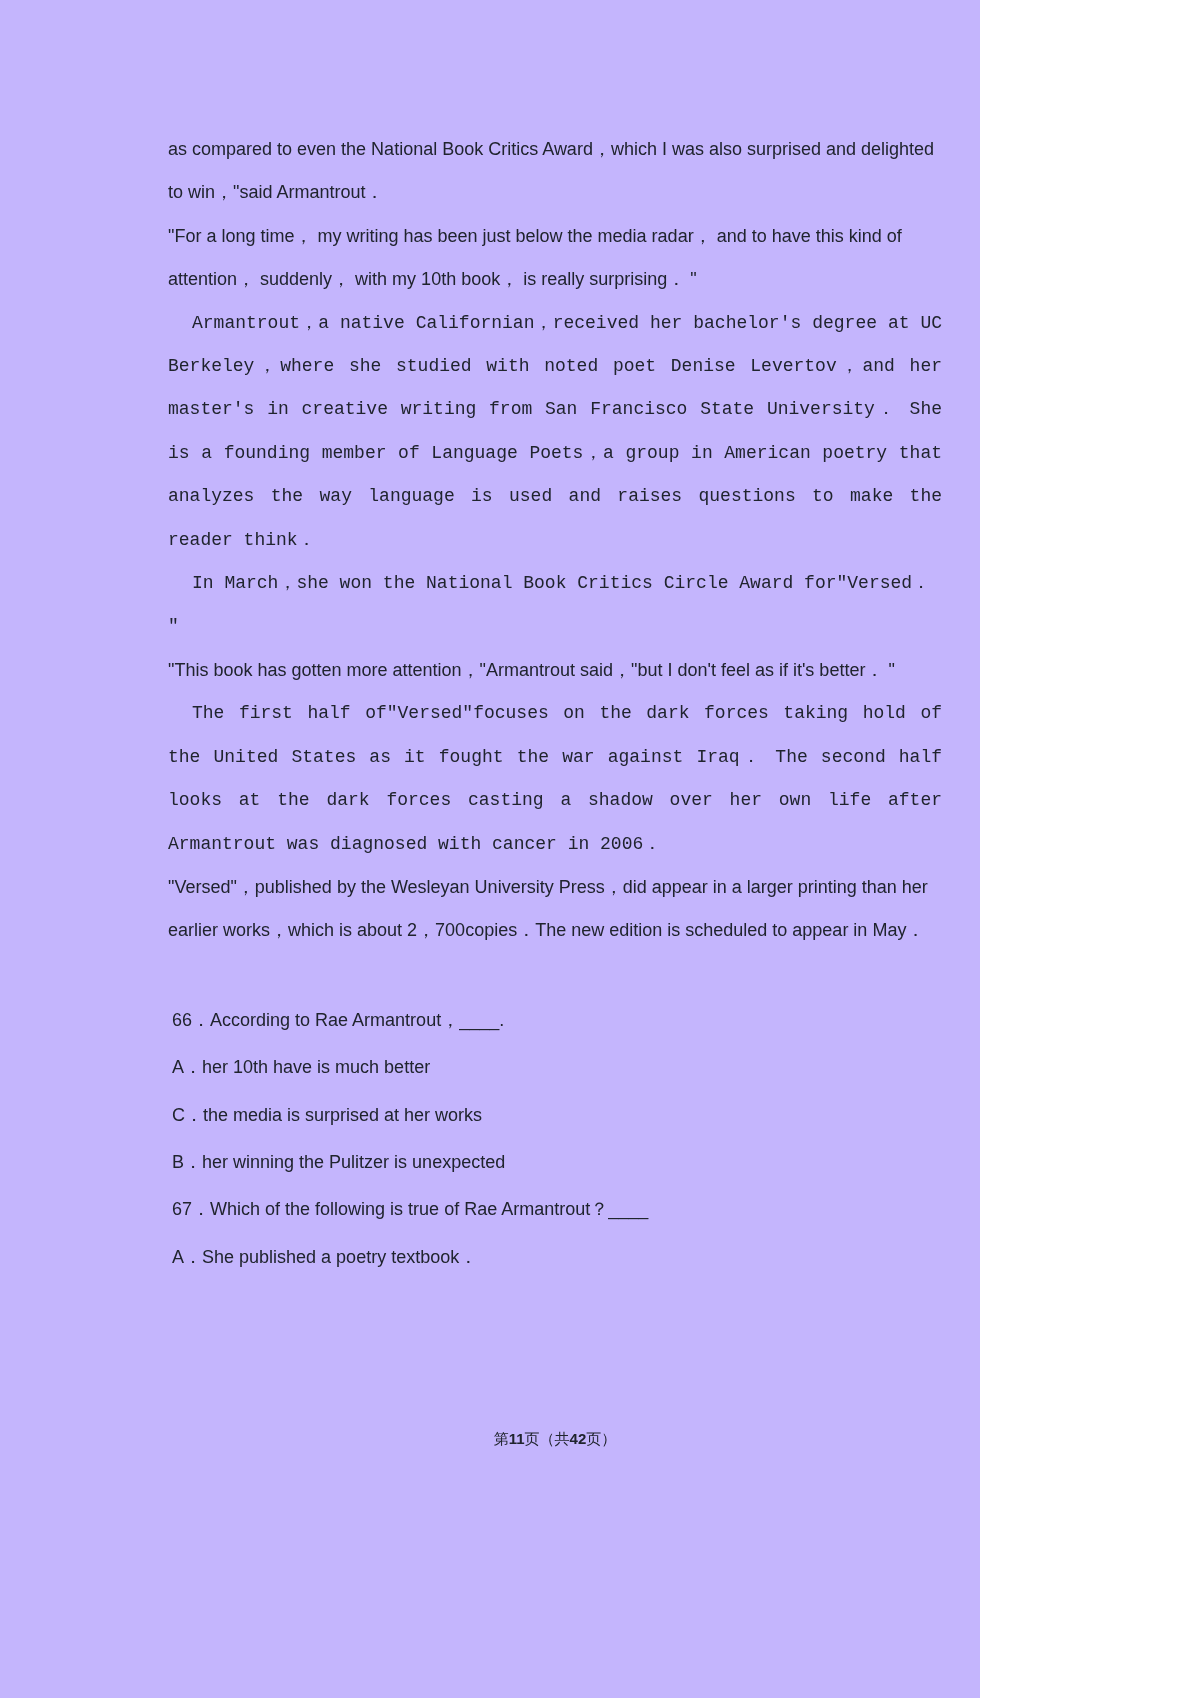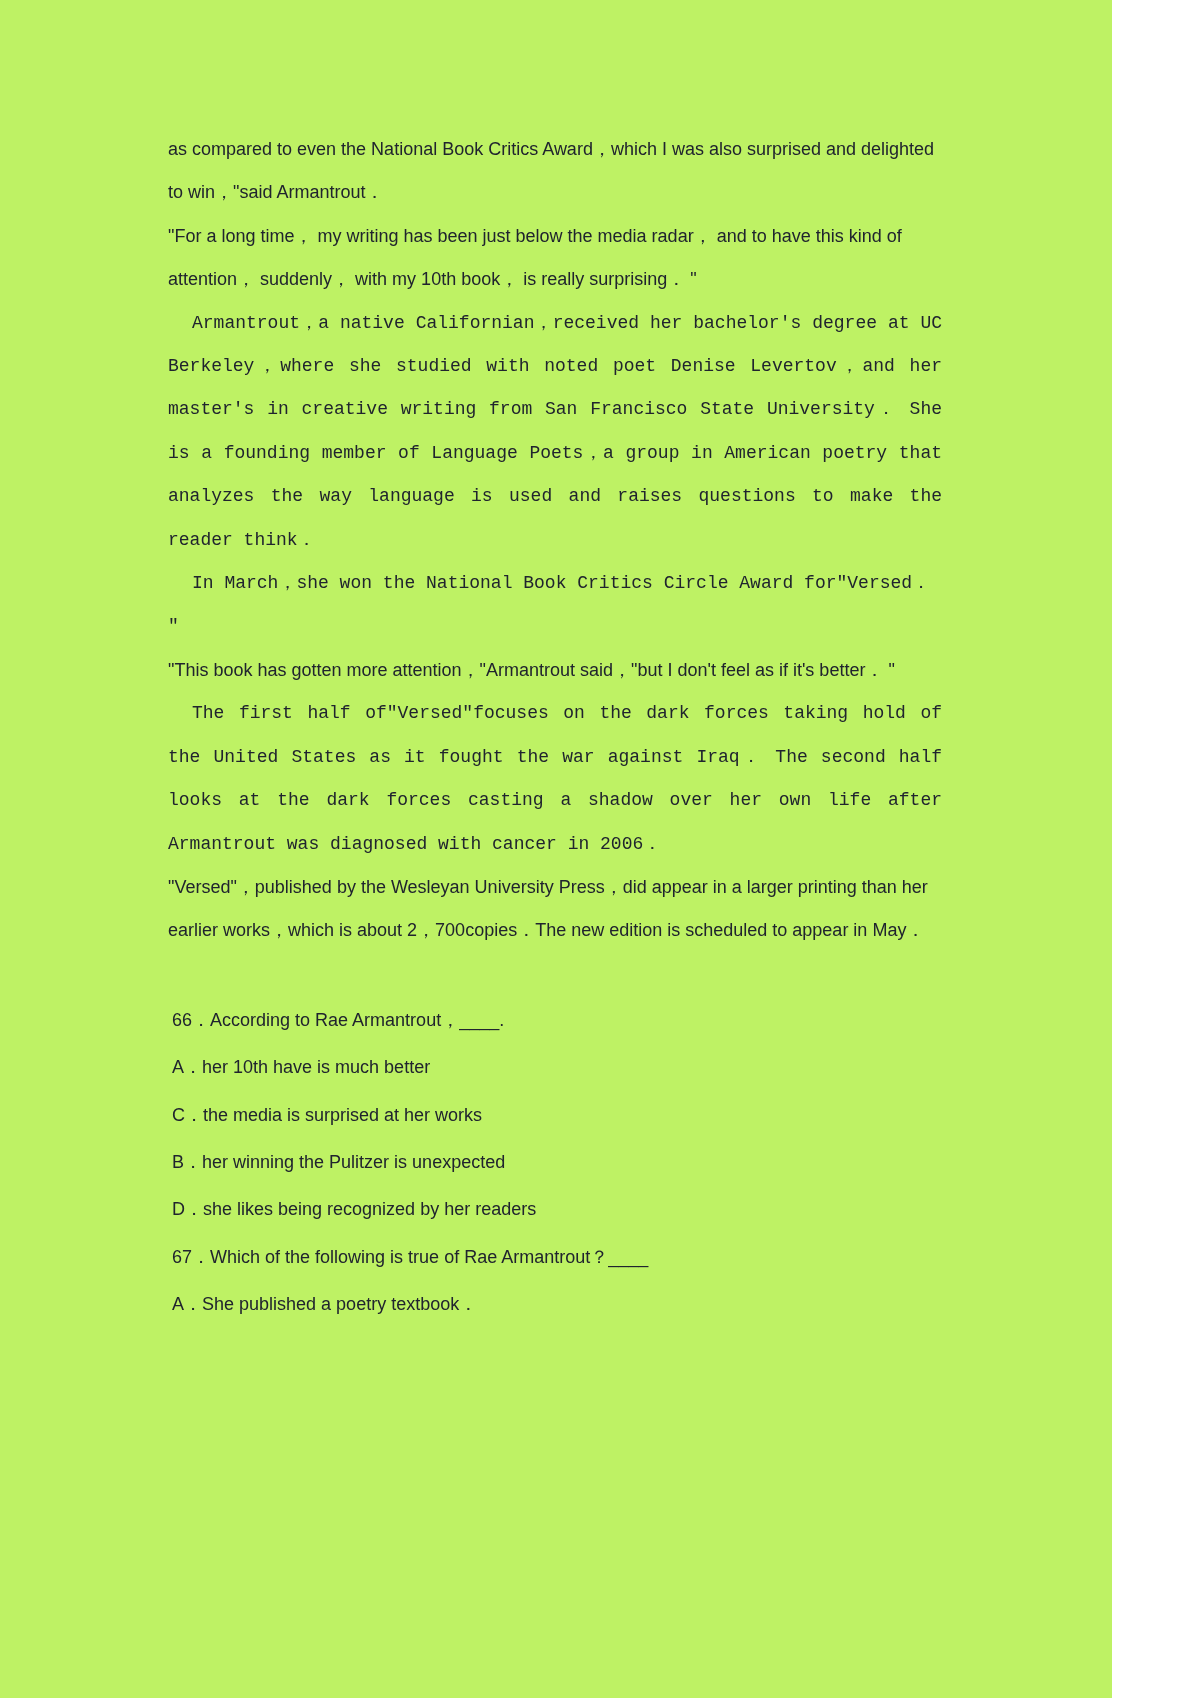--- a/index.html
+++ b/index.html
@@ -10,22 +10,22 @@
   body {
     width: 1200px;
     height: 1698px;
     position: relative;
     font-family: "Liberation Sans", "DejaVu Sans", sans-serif;
     color: #20242e;
   }
   .page {
     position: absolute;
     top: 0; left: 0;
-    width: 1112px; height: 1698px;
-    background: #bef264;
+    width: 980px; height: 1698px;
+    background: #c4b5fd;
   }
   .content {
     position: absolute;
     top: 128px;
     left: 168px;
     width: 774px;
     font-size: 18px;
     line-height: 43.4px;
   }
   .para {
@@ -71,21 +71,23 @@
     <p class="para indent">In March，she won the National Book Critics Circle Award for"Versed． "</p>
     <p class="para">"This book has gotten more attention，"Armantrout said，"but I don't feel as if it's better． "</p>
     <p class="para indent justify">The first half of"Versed"focuses on the dark forces taking hold of the United States as it fought the war against Iraq． The second half looks at the dark forces casting a shadow over her own life after Armantrout was diagnosed with cancer in 2006．</p>
     <p class="para">"Versed"，published by the Wesleyan University Press，did appear in a larger printing than her earlier works，which is about 2，700copies．The new edition is scheduled to appear in May．</p>
 
     <div class="questions">
       <p class="q-line">66．According to Rae Armantrout，____.</p>
       <p class="q-line">A．her 10th have is much better</p>
       <p class="q-line">C．the media is surprised at her works</p>
       <p class="q-line">B．her winning the Pulitzer is unexpected</p>
-      <p class="q-line">D．she likes being recognized by her readers</p>
       <p class="q-line">67．Which of the following is true of Rae Armantrout？____</p>
       <p class="q-line">A．She published a poetry textbook．</p>
     </div>
 
   </div>
 
+  <div class="footer">
+    <span>第</span><b>11</b><span>页（共</span><b>42</b><span>页）</span>
+  </div>
 
 </div>
 
 </body></html>

